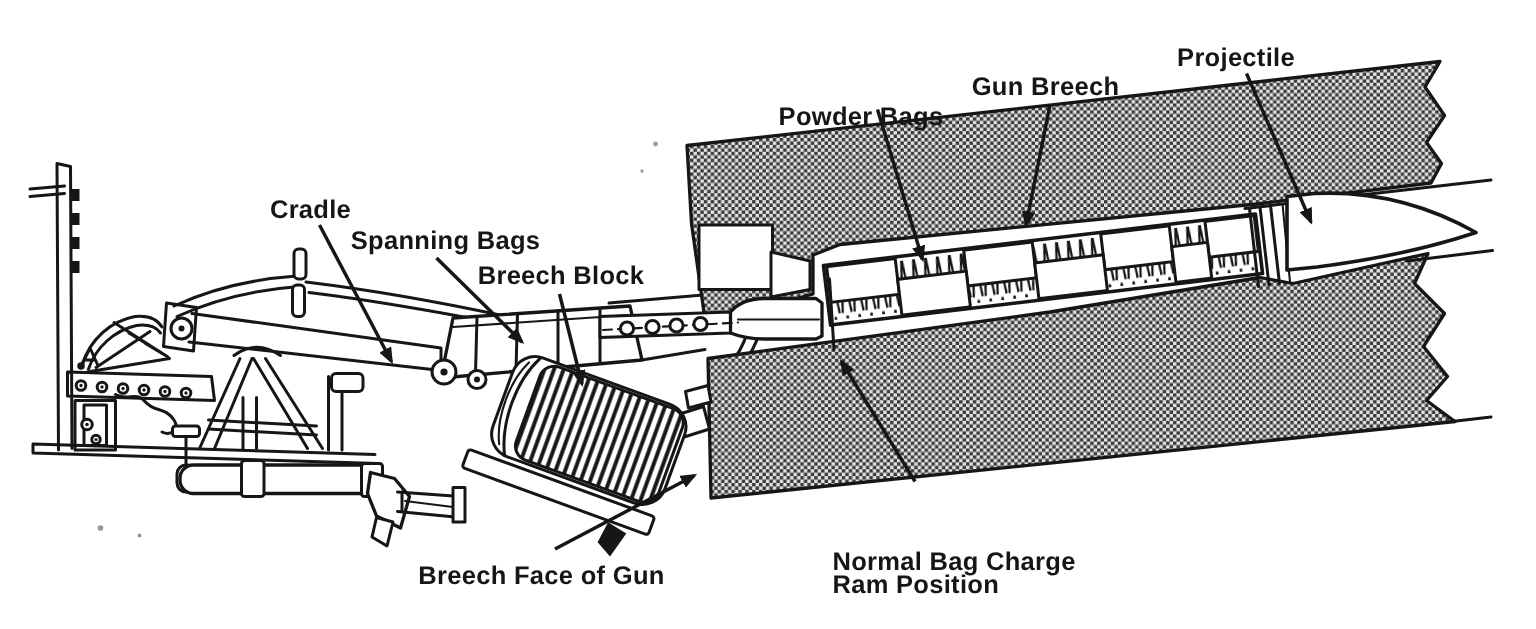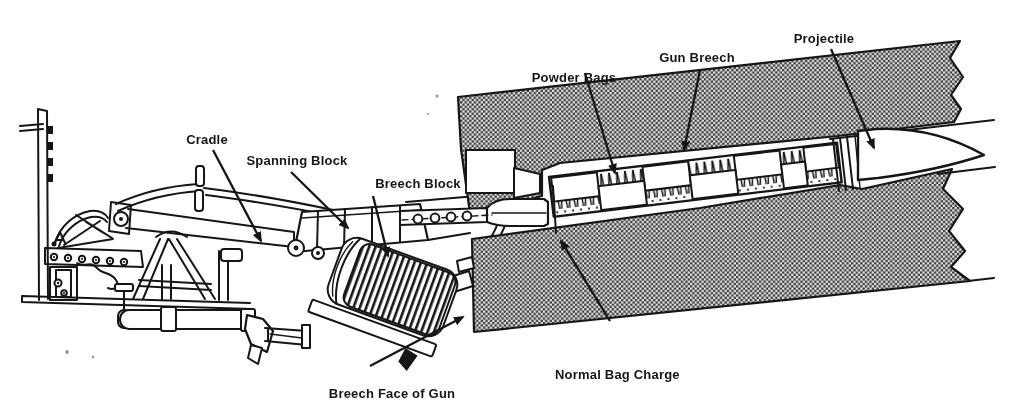--- a/index.html
+++ b/index.html
@@ -19,21 +19,21 @@
   .w{fill:var(--paper);stroke:var(--ink);stroke-width:2;stroke-linejoin:round;}
   .w22{fill:var(--paper);stroke:var(--ink);stroke-width:2.2;stroke-linejoin:round;}
   .w24{fill:var(--paper);stroke:var(--ink);stroke-width:2.4;stroke-linejoin:round;}
   .ink-fill{fill:var(--ink);stroke:none;}
   .stipple{fill:url(#stip);stroke:var(--ink);stroke-width:2.2;stroke-linejoin:round;}
   .stip-light{fill:var(--stip-light);}
   .stip-dark{fill:var(--stip-dark);}
   .zigline{stroke:var(--ink);fill:none;stroke-width:1.5;}
   .leader{stroke:var(--ink);fill:none;stroke-width:2.3;}
   .lbl{
-    position:absolute;font-weight:bold;font-size:13px;line-height:15px;
+    position:absolute;font-weight:bold;font-size:17px;line-height:15px;
     color:var(--ink);white-space:nowrap;letter-spacing:.2px;
   }
   .lbl.center{transform:translateX(-50%);}
   .speck{fill:#999;stroke:none;}
 </style>
 </head>
 <body>
 
 <div class="stage">
 
@@ -213,22 +213,23 @@
       <path class="leader" marker-end="url(#arrow)" d="M373,196 L388,256"></path>
       <path class="leader" marker-end="url(#arrow)" d="M585,73 L615,173"></path>
       <path class="leader" marker-end="url(#arrow)" d="M700,70 L684,150"></path>
       <path class="leader" marker-end="url(#arrow)" d="M831,49 L874,148"></path>
       <path class="leader" marker-end="url(#arrow)" d="M610,321 L561,241"></path>
       <path class="leader" marker-end="url(#arrow)" d="M370,366 L463,317"></path>
     </g>
   </svg>
 
   <div class="lbl center" style="left:207px;top:132px;text-align:right;">Cradle</div>
-  <div class="lbl center" style="left:297px;top:153px;">Spanning Block</div>
-  <div class="lbl center" style="left:374px;top:176px;margin-left:44px;">Breech Block</div>
+  <div class="lbl center" style="left:297px;top:153px;">Spanning Bags</div>
+  <div class="lbl center" style="left:374px;top:176px;">Breech Block</div>
   <div class="lbl center" style="left:574px;top:70px;">Powder Bags</div>
   <div class="lbl center" style="left:697px;top:50px;">Gun Breech</div>
   <div class="lbl center" style="left:824px;top:31px;">Projectile</div>
   <div style="position:absolute;left:555px;top:323px;">
     <div class="lbl" style="position:static;margin-top:44px;">Normal Bag Charge</div>
+    <div class="lbl" style="position:static;">Ram Position</div>
   </div>
-  <div class="lbl center" style="left:361px;top:386px;margin-left:31px;">Breech Face of Gun</div>
+  <div class="lbl center" style="left:361px;top:376px;">Breech Face of Gun</div>
 </div>
 
 </body></html>

